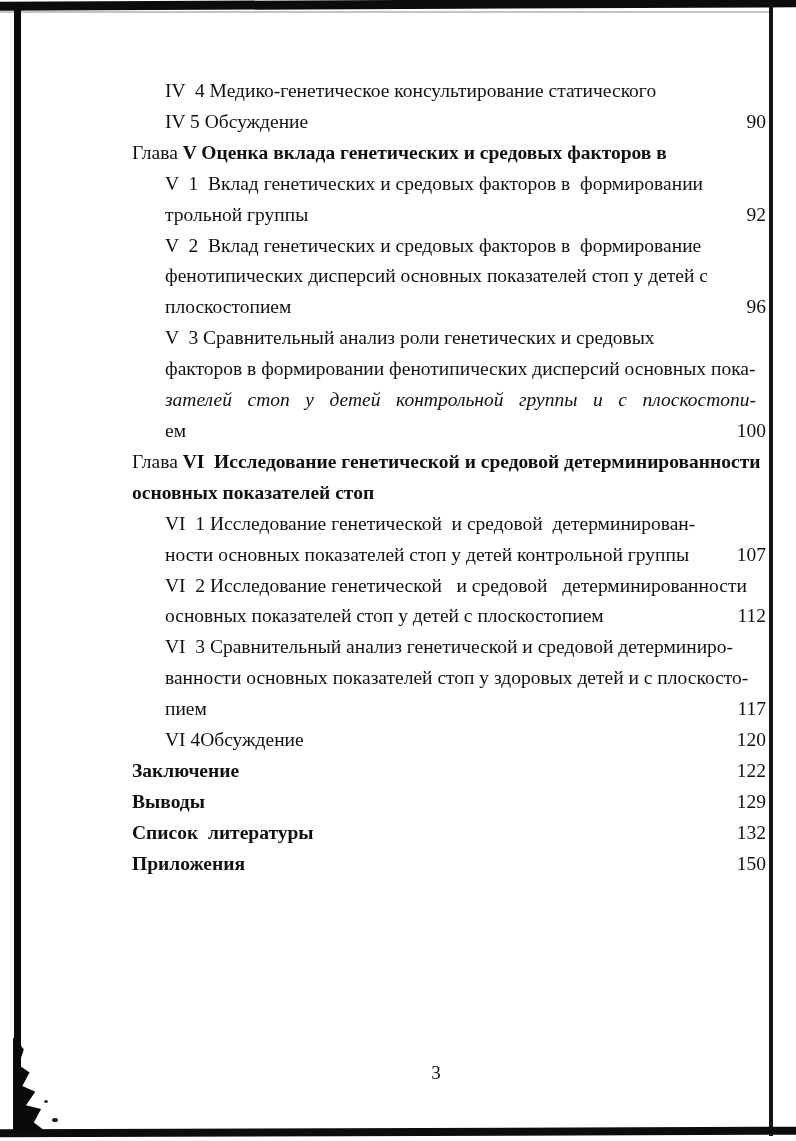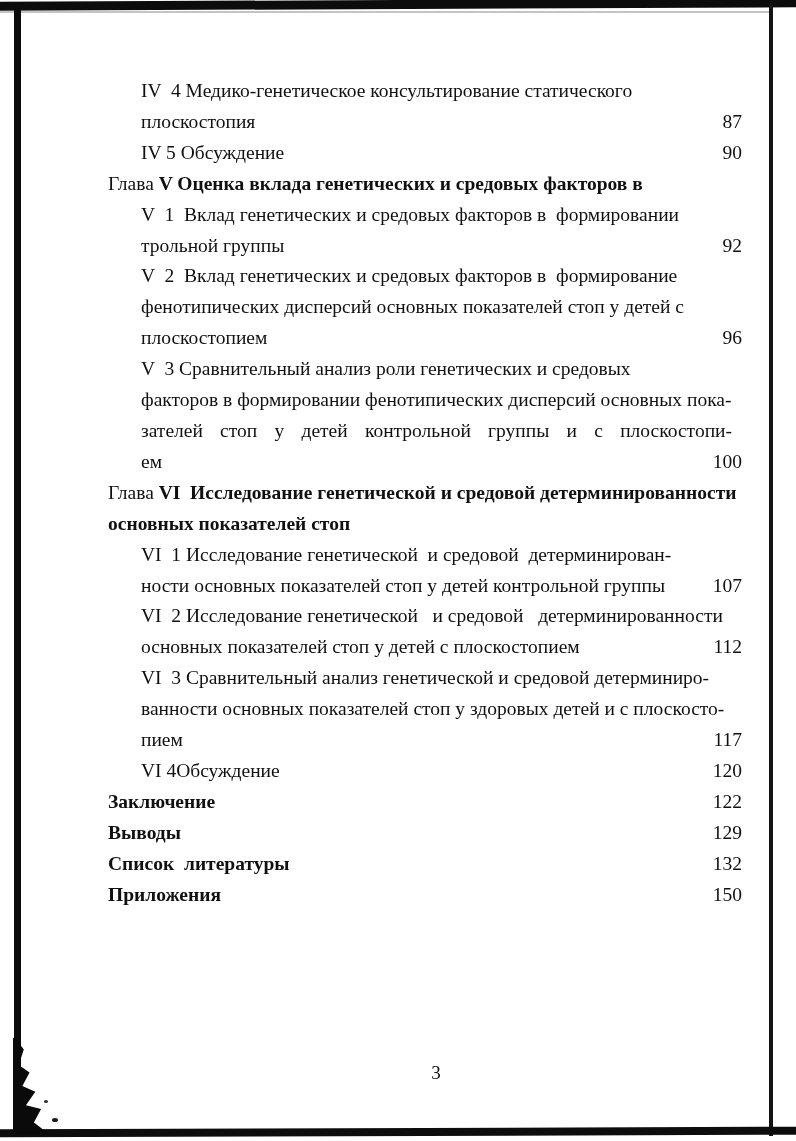--- a/index.html
+++ b/index.html
@@ -17,26 +17,26 @@
   .border-left   { position:absolute; left:14px; top:6px;    width:7px;   height:1128px; background:#0b0b0b; }
   .border-right  { position:absolute; left:769px; top:4px;   width:4px;   height:1132px; background:#141414; }
   .border-bottom { position:absolute; left:-6px; top:1128px; width:808px; height:8px;  background:#0d0d0d; transform:rotate(-0.18deg); }
   .ink-blot {
     position:absolute; left:13px; top:1038px; width:36px; height:96px; background:#0a0a0a;
     clip-path:polygon(0 100%, 100% 100%, 58% 88%, 78% 74%, 36% 70%, 62% 56%, 26% 50%, 46% 36%, 16% 28%, 30% 12%, 6% 0, 0 0);
   }
   .speck1 { position:absolute; left:52px; top:1118px; width:6px; height:4px; background:#1a1a1a; border-radius:50%; }
   .speck2 { position:absolute; left:44px; top:1100px; width:4px; height:3px; background:#2a2a2a; border-radius:50%; }
   
-  .toc { position:absolute; left:108px; top:76px; width:634px; }
+  .toc { position:absolute; left:132px; top:76px; width:634px; }
   .toc-row { display:flex; align-items:baseline; line-height:30.9px; font-size:19.5px; }
   .toc-text { flex:1 1 auto; white-space:pre-wrap; }
   .toc-page { flex:0 0 auto; text-align:right; min-width:44px; font-weight:400; }
   .indent .toc-text { padding-left:33px; }
-  .justify .toc-text { white-space:normal; text-align:justify; text-align-last:justify; padding-right:10px; }
+  .justify .toc-text { white-space:normal; text-align:justify; text-align-last:justify; padding-right:10px;font-style:italic; }
   .b { font-weight:700;text-align:right; }
   
   .footer {
     position:absolute; left:119px; top:1062px; width:634px;
     text-align:center; font-size:19px; line-height:22px;
   }
 </style>
 </head>
 <body>
 
@@ -45,24 +45,20 @@
 <div class="border-left"></div>
 <div class="border-right"></div>
 <div class="border-bottom"></div>
 <div class="ink-blot"></div>
 <div class="speck1"></div>
 <div class="speck2"></div>
 
 <div class="toc">
     <div class="toc-row indent">
       <span class="toc-text"><span>IV  4 Медико-генетическое консультирование статического</span></span>
-    </div>
-    <div class="toc-row indent">
-      <span class="toc-text"><span>плоскостопия</span></span>
-      <span class="toc-page">87</span>
     </div>
     <div class="toc-row indent">
       <span class="toc-text"><span>IV 5 Обсуждение</span></span>
       <span class="toc-page">90</span>
     </div>
     <div class="toc-row">
       <span class="toc-text"><span>Глава </span><span class="b">V Оценка вклада генетических и средовых факторов в</span></span>
     </div>
     <div class="toc-row indent">
       <span class="toc-text"><span>V  1  Вклад генетических и средовых факторов в  формировании</span></span>

